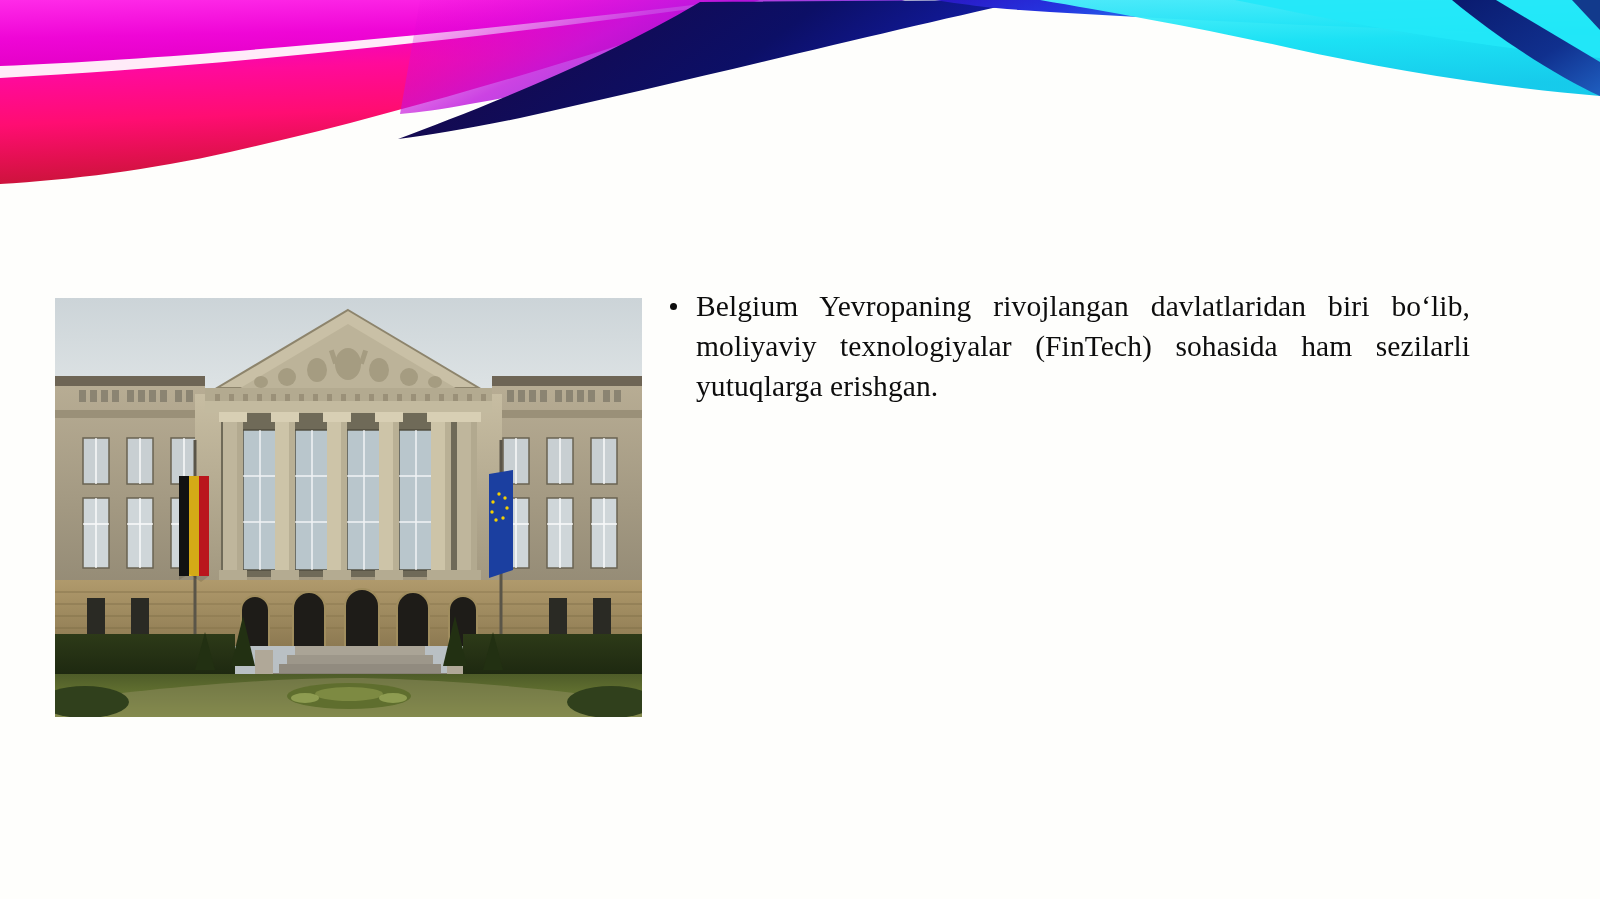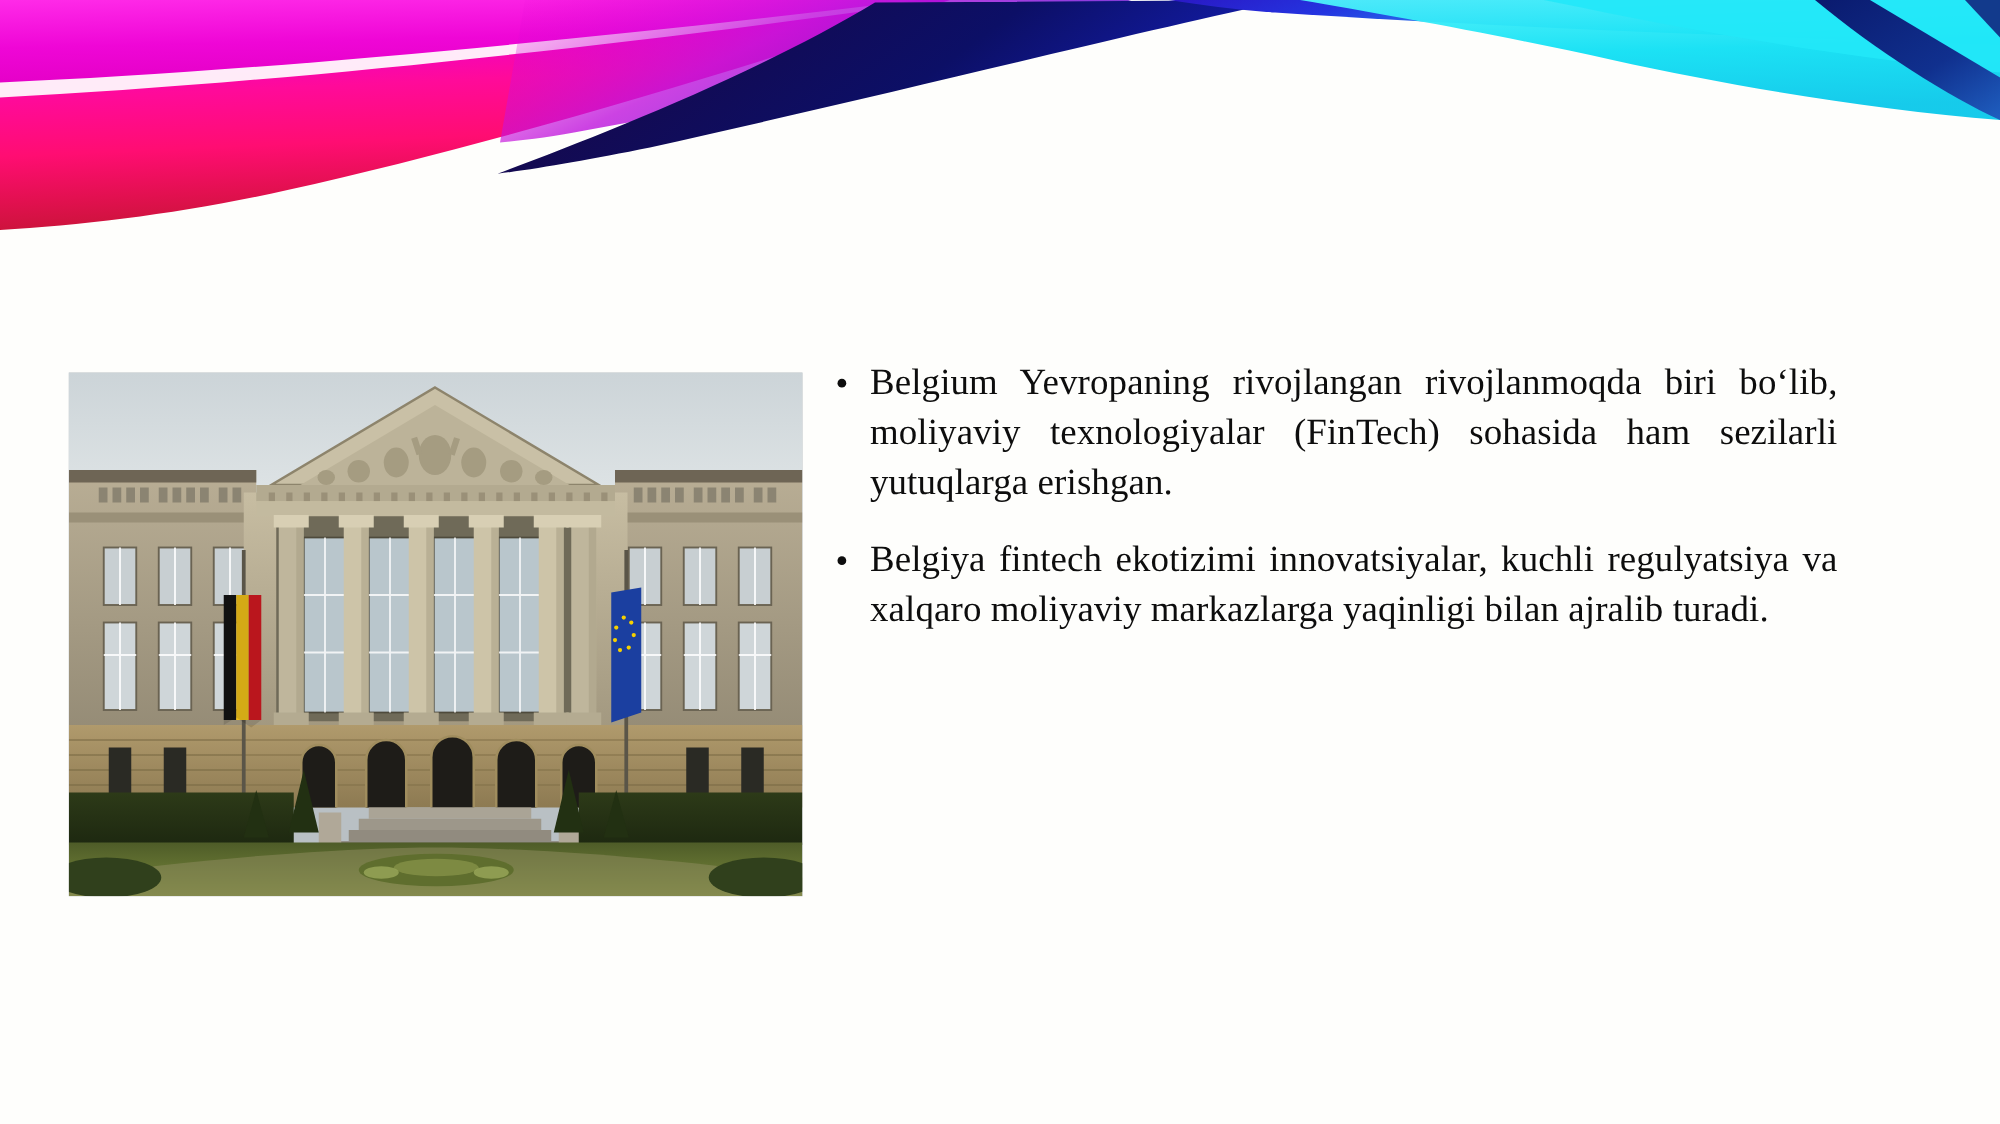--- a/index.html
+++ b/index.html
@@ -514,22 +514,18 @@
 
       <ellipse cx="30" cy="404" rx="44" ry="16" fill="#30401c"></ellipse>
       <ellipse cx="556" cy="404" rx="44" ry="16" fill="#30401c"></ellipse>
     </svg>
   </div>
 
   <div id="text-column">
     <ul class="bullets">
       <li>
         <span class="dot"></span>
-        <span class="txt">Belgium Yevropaning rivojlangan rivojlanmoqda biri boʻlib, moliyaviy texnologiyalar (FinTech) sohasida ham sezilarli yutuqlarga erishgan.</span>
-      </li>
-      <li>
-        <span class="dot"></span>
-        <span class="txt">Belgiya fintech ekotizimi innovatsiyalar, kuchli regulyatsiya va xalqaro moliyaviy markazlarga yaqinligi bilan ajralib turadi.</span>
+        <span class="txt">Belgium Yevropaning rivojlangan davlatlaridan biri boʻlib, moliyaviy texnologiyalar (FinTech) sohasida ham sezilarli yutuqlarga erishgan.</span>
       </li>
     </ul>
   </div>
 
 </div>
 
 </body></html>

